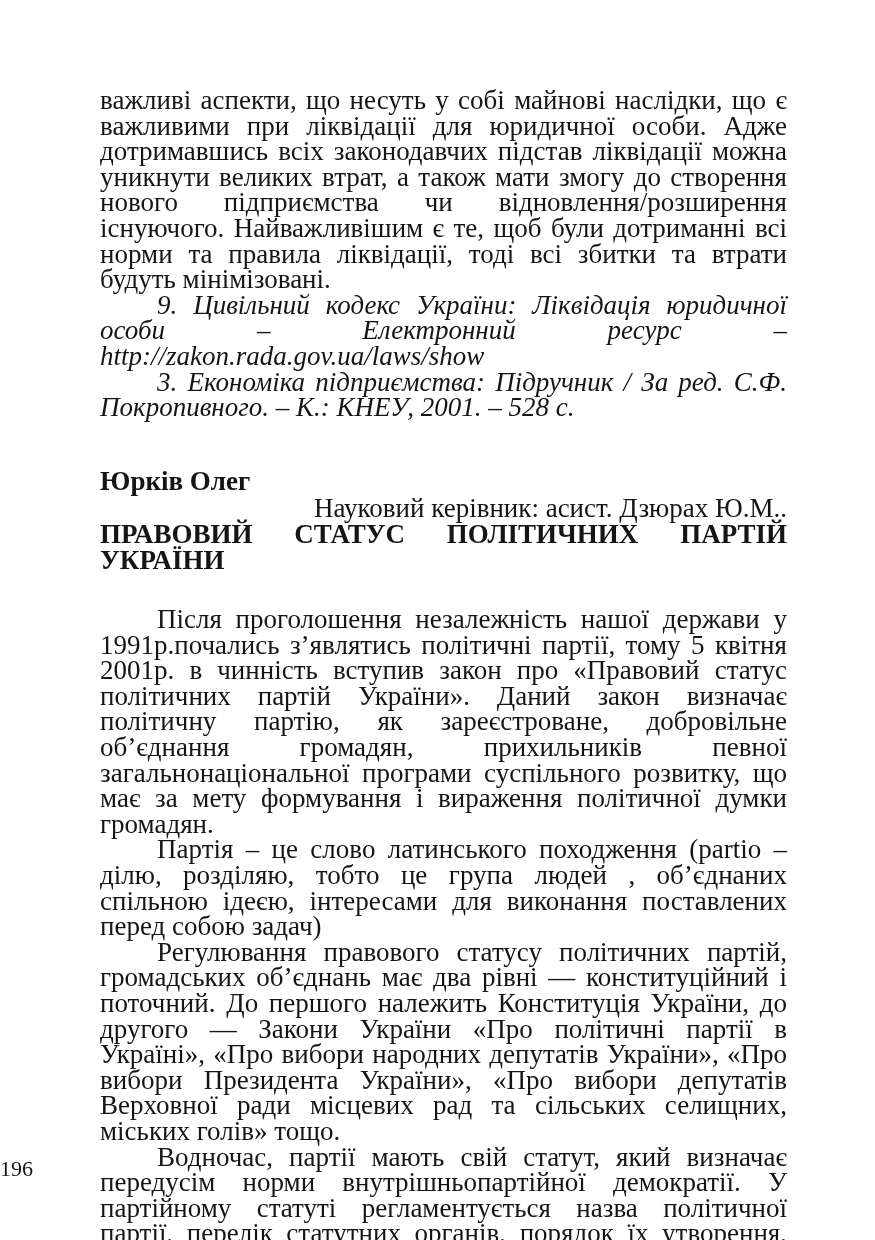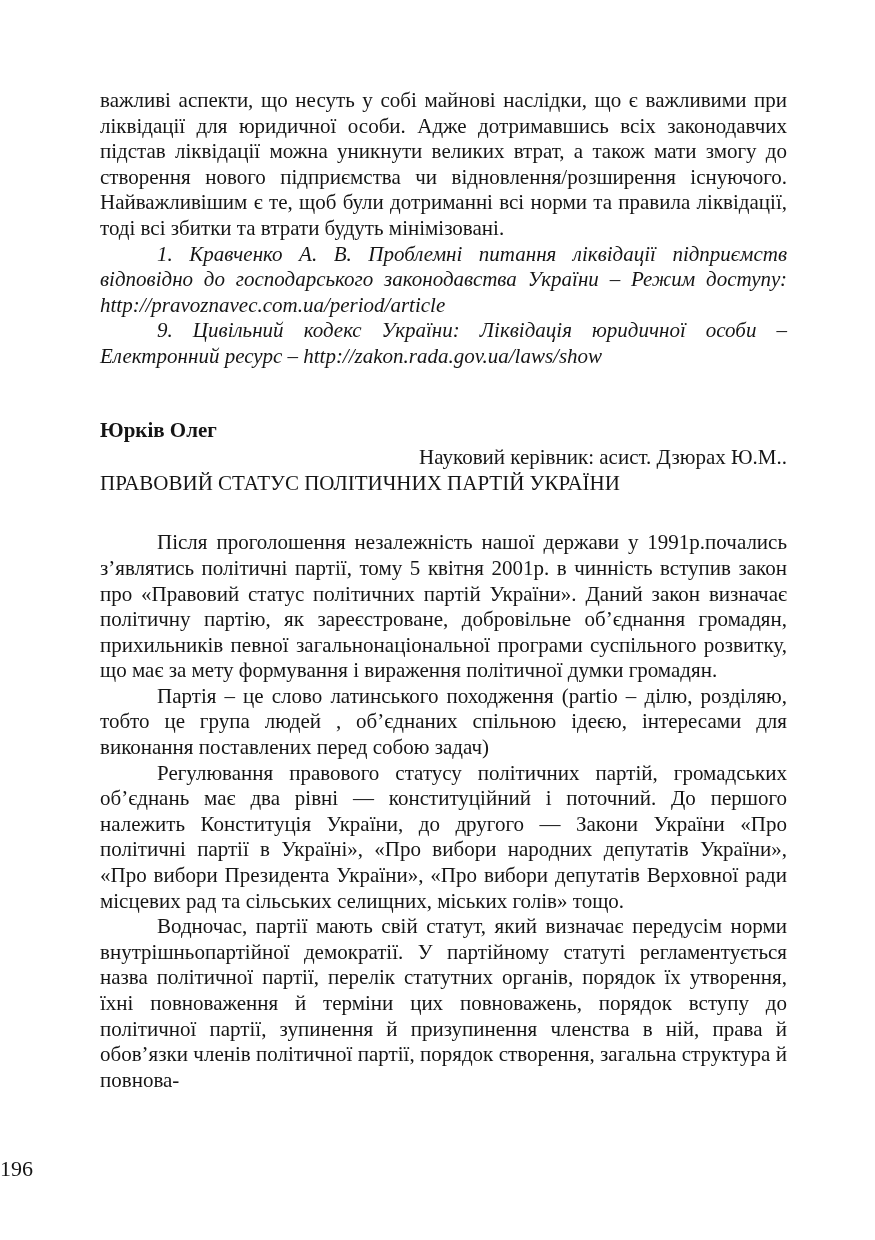--- a/index.html
+++ b/index.html
@@ -13,21 +13,21 @@
     height: 1240px;
     background: #ffffff;
     color: #151515;
     font-family: "Liberation Serif", "DejaVu Serif", serif;
     box-sizing: border-box;
     padding: 88px 88px 0 100px;
     overflow: hidden;
   }
   .page p {
     margin: 0;
-    font-size: 21px;
+    font-size: 27px;
     line-height: 25.6px;
     text-align: justify;
   }
   .indent { text-indent: 57px; }
   .italic { font-style: italic; }
   .bold { font-weight: normal; }
   .lit-heading {
     margin: 0;
     margin-top: 28px;
     font-size: 21px;
@@ -42,21 +42,21 @@
   }
   .supervisor {
     text-align: right !important;
     margin-top: 2px !important;
   }
   .article-title {
     margin: 0;
     margin-top: 18px;
     font-size: 21.5px;
     line-height: 26px;
-    font-weight: normal;
+    font-weight: bold;
     text-align: center;
   }
   .body-start { margin-top: 34px !important; }
   .page-number {
     position: absolute;
     left: 0;
     bottom: 58px;
     width: 100%;
     text-align: left;
     font-size: 22px;
@@ -65,24 +65,24 @@
   }
 </style>
 </head>
 <body>
 
 <div class="page">
 
   <p>важливі аспекти, що несуть у собі майнові наслідки, що є важливими при ліквідації для юридичної особи. Адже дотримавшись всіх законодавчих підстав ліквідації можна уникнути великих втрат, а також мати змогу до створення нового підприємства чи відновлення/розширення існуючого. Найважливішим є те, щоб були дотриманні всі норми та правила ліквідації, тоді всі збитки та втрати будуть мінімізовані.</p>
 
 
-  <p class="indent italic">1. Кравченко А. В. Проблемні питання ліквідації підприємств відповідно до господарського законодавства України – Режим доступу: http://pravoznavec.com.ua/period/article</p>
 
   <p class="indent italic">9. Цивільний кодекс України:  Ліквідація юридичної особи – Електронний ресурс – http://zakon.rada.gov.ua/laws/show</p>
 
+  <p class="indent italic">3. Економіка підприємства: Підручник / За ред. С.Ф. Покропивного. – К.: КНЕУ, 2001. – 528 с.</p>
 
   <p class="byline">Юрків Олег</p>
 
   <p class="supervisor">Науковий керівник: асист. Дзюрах Ю.М..</p>
 
   <p class="article-title">ПРАВОВИЙ СТАТУС ПОЛІТИЧНИХ ПАРТІЙ УКРАЇНИ</p>
 
   <p class="indent body-start">Після проголошення  незалежність нашої держави у 1991р.почались з’являтись політичні партії, тому 5 квітня 2001р. в чинність вступив закон про «Правовий статус політичних партій України». Даний закон визначає політичну партію, як зареєстроване, добровільне об’єднання громадян, прихильників певної загальнонаціональної програми суспільного розвитку, що має за мету формування і вираження політичної думки громадян.</p>
 
   <p class="indent">Партія – це слово латинського походження (partio – ділю, розділяю, тобто це група людей , об’єднаних спільною ідеєю, інтересами для виконання поставлених перед собою задач)</p>

